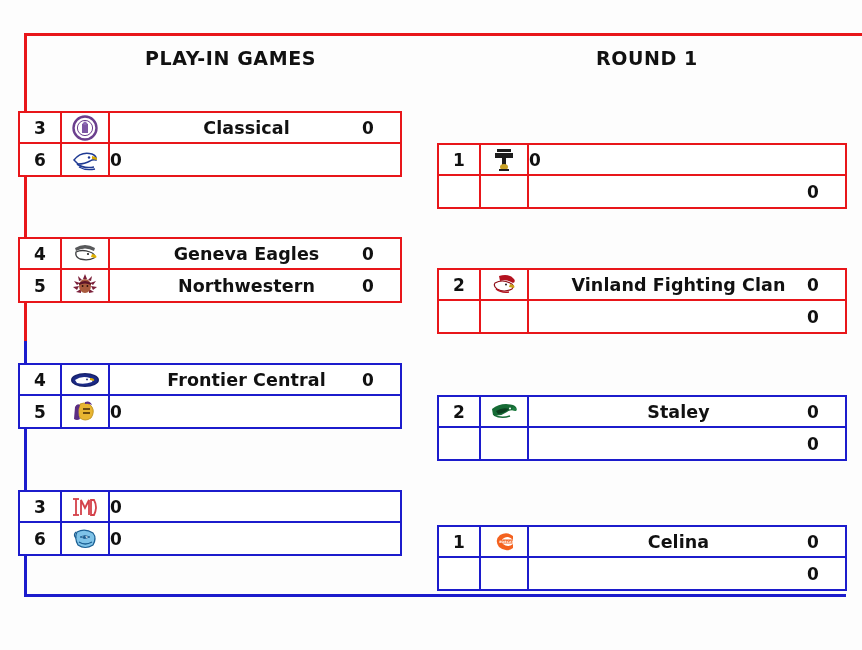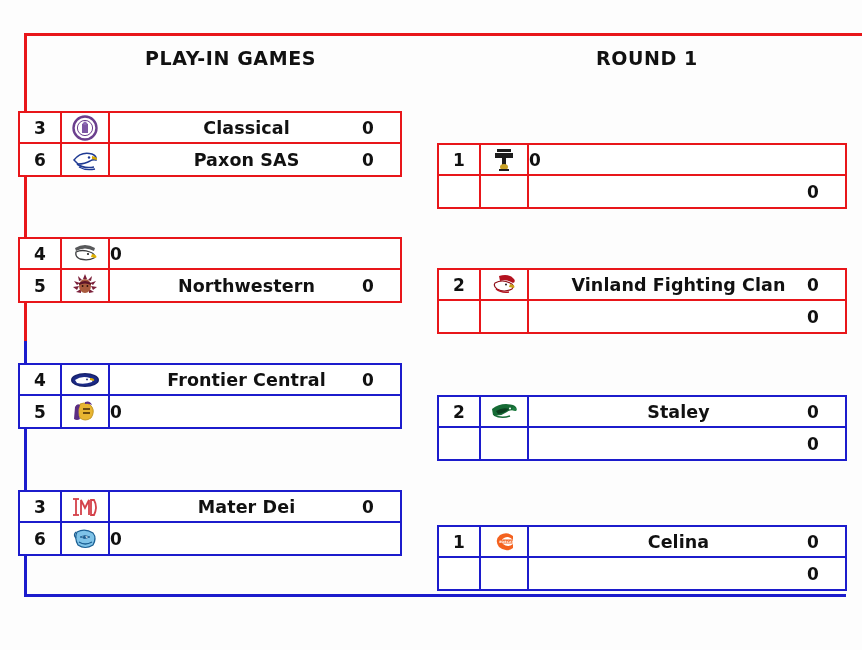--- a/index.html
+++ b/index.html
@@ -111,36 +111,36 @@
       <div class="seed">6</div>
       <div class="logo-cell">
         <svg class="logo" viewBox="0 0 34 26">
           <path d="M6 13 Q13 4 24 7 Q29 9 28 13 Q25 12 22 14 Q17 17 10 17 Z" fill="#fff" stroke="#1f3a93" stroke-width="1.5"></path>
           <path d="M24 9 Q30 10 29 13 L24 12 Z" fill="#d8a800"></path>
           <circle cx="21" cy="10.5" r="1.2" fill="#1f3a93"></circle>
           <path d="M9 17 Q16 22 26 20" fill="none" stroke="#1f3a93" stroke-width="1.6"></path>
           <path d="M11 20 Q18 24 27 22" fill="none" stroke="#1f3a93" stroke-width="1.3"></path>
         </svg>
       </div>
-      <div class="team">Paxon SAS</div>
       <div class="score">0</div>
     </div>
   </div>
 
   <div class="match red m-left" style="top:237px;">
     <div class="row top">
       <div class="seed">4</div>
       <div class="logo-cell">
         <svg class="logo" viewBox="0 0 34 26">
           <path d="M7 7 Q17 1 27 7 L26 10 Q17 5 8 10 Z" fill="#58595b"></path>
           <path d="M8 11 Q14 8 22 11 Q28 13 26 17 Q20 20 12 18 Q7 16 8 11 Z" fill="#fff" stroke="#3c3d3f" stroke-width="1.3"></path>
           <path d="M24 13 Q30 14 28 17 L23 16 Z" fill="#e0b100"></path>
           <circle cx="20" cy="13" r="1.1" fill="#222"></circle>
         </svg>
       </div>
+      <div class="team">Geneva Eagles</div>
       <div class="score">0</div>
     </div>
     <div class="row">
       <div class="seed">5</div>
       <div class="logo-cell">
         <svg class="logo" viewBox="0 0 34 26">
           <g fill="#7b1f3a">
             <path d="M17 1 L19 6 L15 6 Z"></path>
               <path d="M10 3 L14 7 L11 8 Z"></path>
               <path d="M24 3 L20 7 L23 8 Z"></path>
@@ -199,21 +199,20 @@
         <svg class="logo" viewBox="0 0 34 26">
           <g stroke="#d4414a" stroke-width="1.8" fill="none">
             <path d="M8 5 L8 21"></path>
               <path d="M5 5 L11 5"></path>
               <path d="M5 21 L11 21"></path>
             <path d="M13 21 L13 6 L17 14 L21 6 L21 21"></path>
             <path d="M23 6 L26 6 Q30 13 26 21 L23 21 Z"></path>
           </g>
         </svg>
       </div>
-      <div class="team">Mater Dei</div>
       <div class="score">0</div>
     </div>
     <div class="row">
       <div class="seed">6</div>
       <div class="logo-cell">
         <svg class="logo" viewBox="0 0 34 26">
           <path d="M9 6 Q17 2 25 7 Q29 12 25 19 Q17 24 10 19 Q6 12 9 6 Z" fill="#7fc3e8" stroke="#1b5f93" stroke-width="1.2"></path>
           <path d="M12 11 Q17 8 22 11 Q18 14 12 11 Z" fill="#fff" stroke="#1b5f93" stroke-width=".9"></path>
           <circle cx="16.4" cy="11.2" r="1.5" fill="#1b5f93"></circle>
           <path d="M11 16 Q17 20 24 16" fill="none" stroke="#1b5f93" stroke-width="1.4"></path>

